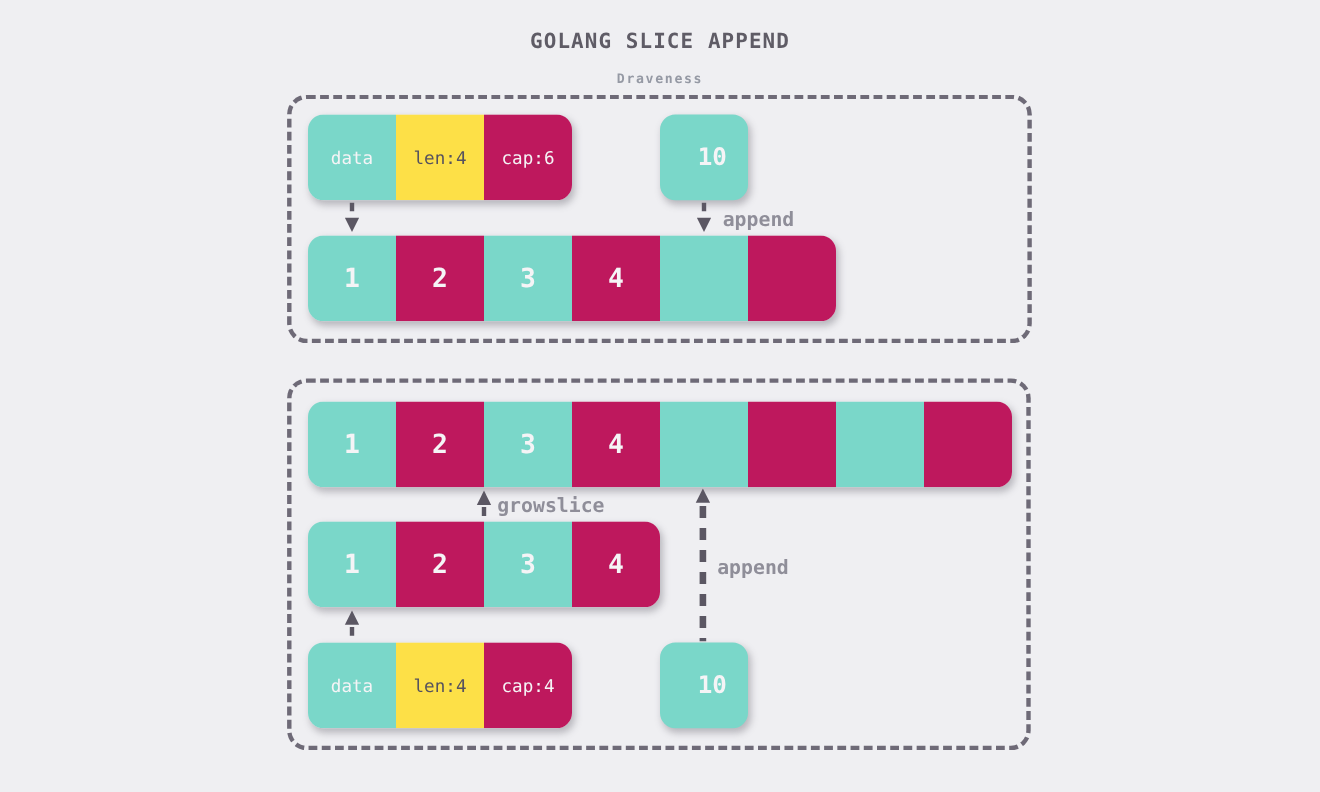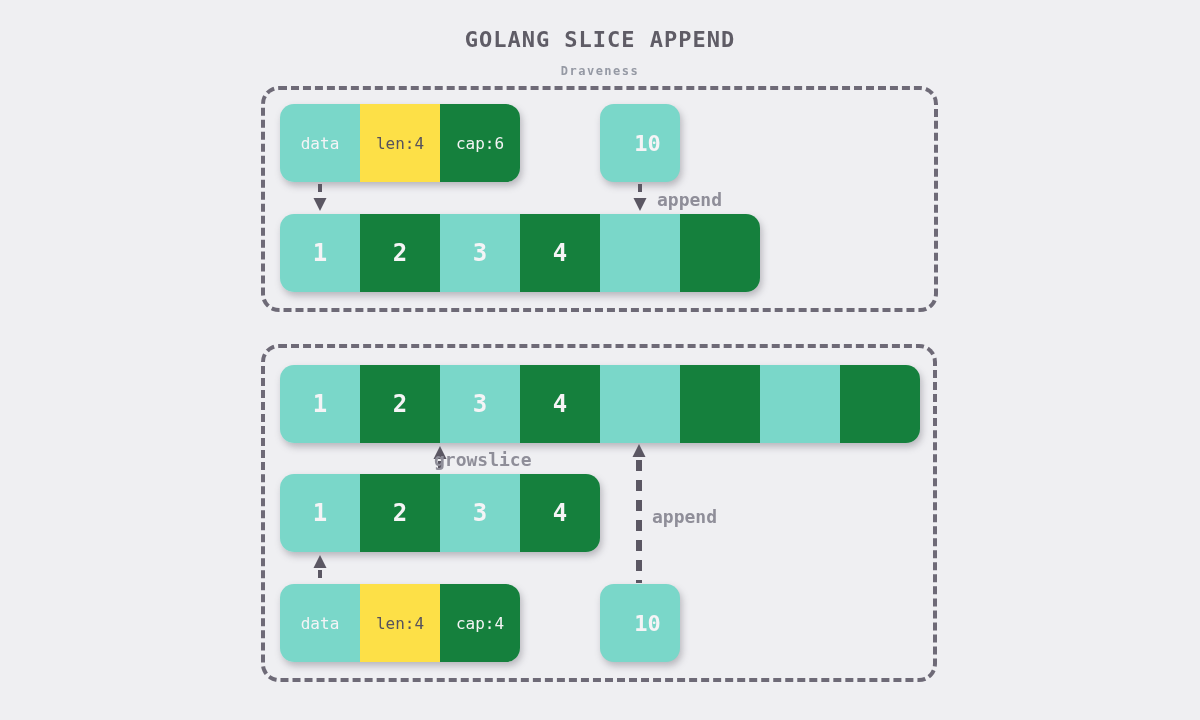--- a/index.html
+++ b/index.html
@@ -6,21 +6,21 @@
   html,body { width:1200px; height:720px; }
   body {
     background:#EFEFF2;
     font-family:"DejaVu Sans Mono","Liberation Mono",monospace;
     overflow:hidden;
   }
   .canvas { position:relative; width:1200px; height:720px; background:#EFEFF2; }
 
   .page-title {
     position:absolute; left:0; right:0; top:27px;
-    text-align:center; font-size:22px; font-weight:bold;
+    text-align:center; font-size:19px; font-weight:bold;
     letter-spacing:1px; color:#5F5C66;
   }
   .page-subtitle {
     position:absolute; left:0; right:0; top:64px;
     text-align:center; font-size:12px; font-weight:bold;
     letter-spacing:1.5px; color:#9599A4;
   }
 
   .panel {
     position:absolute;
@@ -38,21 +38,21 @@
   }
   .seg, .cell {
     width:80px; height:78px; flex:0 0 80px;
     display:flex; align-items:center; justify-content:center;
   }
   .seg  { font-size:16px; font-weight:normal; }
   .cell { font-size:24px; font-weight:bold; }
 
   .teal   { background:#7AD7C9; color:#F5F4F6; }
   .yellow { background:#fde047; color:#56525E; }
-  .slate  { background:#15803d; color:#F5F4F6; }
+  .slate  { background:#be185d; color:#F5F4F6; }
 
   .vbox {
     position:absolute; width:80px; height:78px;
     background:#7AD7C9; color:#F5F4F6;
     border-radius:14px;
     box-shadow:2px 4px 7px rgba(82,79,92,0.35);
     display:flex; align-items:center; justify-content:center;
     font-size:22px; font-weight:bold;padding-left:15px;
   }
 
@@ -67,21 +67,21 @@
   .sh1      { left:280px; top:104px; width:240px; }
   .vbox1    { left:600px; top:104px; }
   .arr1     { left:280px; top:214px; width:480px; }
   .a-data1  { left:312px; top:184px; }
   .a-append1{ left:632px; top:184px; }
   .lbl-append1 { left:657px; top:189px; }
 
   
   .arr-big  { left:280px; top:365px; width:640px; }
   .a-grow   { left:432px; top:445px; }
-  .lbl-grow { left:434px; top:449px;text-align:center; }
+  .lbl-grow { left:452px; top:449px;text-align:center; }
   .arr-old  { left:280px; top:474px; width:320px; }
   .a-append2{ left:631px; top:444px; }
   .lbl-append2 { left:652px; top:506px; }
   .a-data2  { left:312px; top:554px; }
   .sh2      { left:280px; top:584px; width:240px; }
   .vbox2    { left:600px; top:584px; }
 </style>
 </head>
 <body>
 

